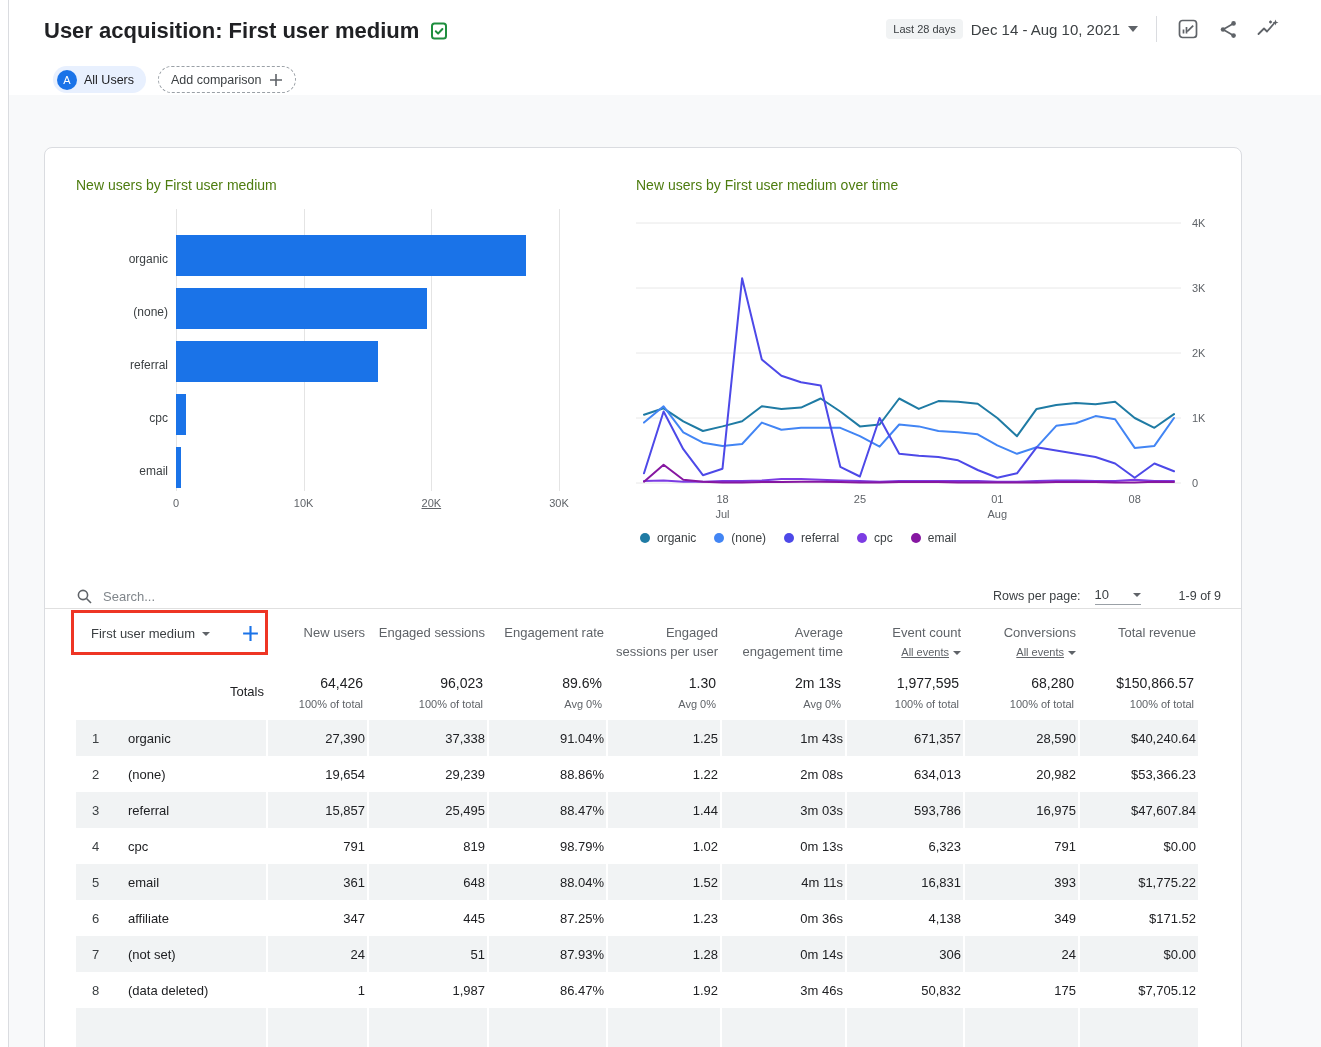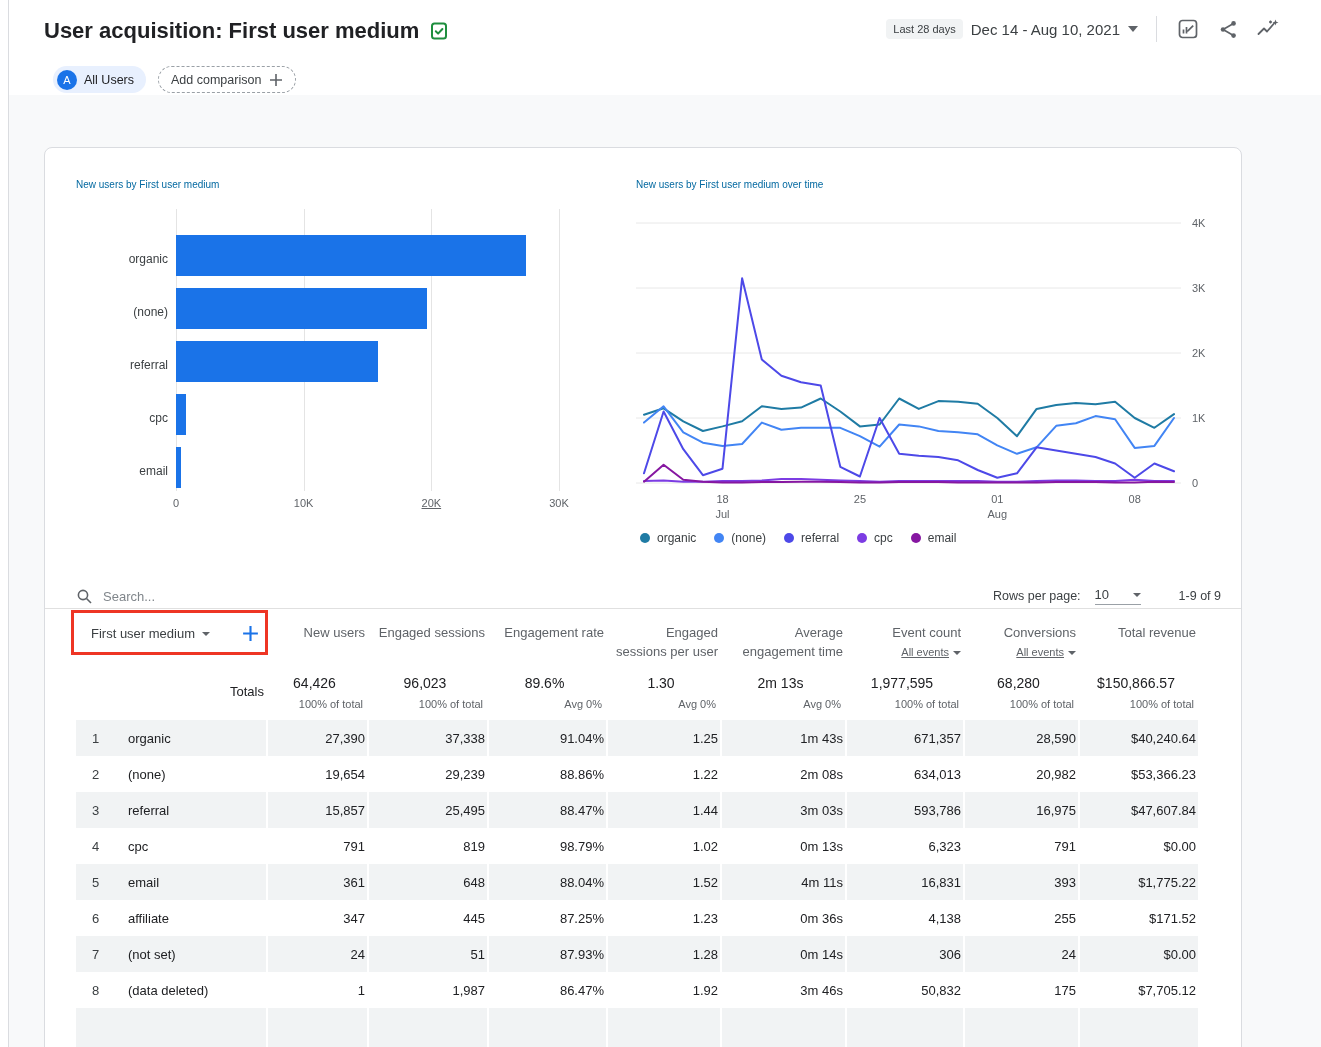--- a/index.html
+++ b/index.html
@@ -23,21 +23,21 @@
   .chips-row { position:absolute; left:44px; top:66px; display:flex; align-items:center; gap:12px; }
   .chip-all-users { display:flex; align-items:center; gap:7px; background:#e8f0fe; border-radius:14px; height:27px; padding:0 12px 0 4px; cursor:pointer; }
   .chip-avatar { width:20px; height:20px; border-radius:50%; background:#1a73e8; color:#fff; font-size:11px; display:flex; align-items:center; justify-content:center; }
   .chip-label { font-size:12.5px; color:#202124; }
   .chip-add { display:flex; align-items:center; gap:8px; border:1px dashed #9aa0a6; border-radius:14px; height:27px; padding:0 12px; font-size:12.5px; color:#3c4043; cursor:pointer; }
 
   
   .card { position:absolute; left:44px; top:147px; width:1198px; height:1200px;
           background:#fff; border:1px solid #dadce0; border-radius:8px; overflow:hidden; }
   .charts { position:relative; height:436px; }
-  .chart-title { font-size:10px; color:#0369a1; line-height:20px; }
+  .chart-title { font-size:14px; color:#4d7c0f; line-height:20px; }
 
   
   .bar-block { position:absolute; left:31px; top:27px; width:540px; }
   .bar-chart { position:relative; margin-left:100px; margin-top:14px; width:383px; height:282px; }
   .gridv { position:absolute; top:0; bottom:0; width:1px; background:#e4e4e4; }
   .bar-rows { position:absolute; left:0; top:22px; right:0; }
   .bar-row { height:49px; position:relative; }
   .bar-label { position:absolute; left:-108px; width:100px; text-align:right; line-height:49px; font-size:12px; color:#3c4043; }
   .bar-fill { margin-top:4px; height:41px; }
   .bar-xlabel { position:absolute; top:288px; transform:translateX(-50%); font-size:11px; color:#5f6368; }
@@ -59,21 +59,21 @@
 
   
   table.ga { border-collapse:separate; border-spacing:0; table-layout:fixed; width:1122px; margin-left:31px; }
   th { font-weight:400; font-size:13px; color:#5f6368; text-align:right; vertical-align:top; padding:14px 2px 0 8px; line-height:19px; }
   th.dim-th { text-align:left; padding:0; position:relative; }
   .dim-inner { display:flex; align-items:center; gap:7px; padding:15px 0 0 15px; font-size:13px; color:#3c4043; cursor:pointer; }
   .col-sub { font-size:11px; margin-top:1px; white-space:nowrap; }
   .col-sub span { text-decoration:underline; cursor:pointer; }
   tr.totals td { vertical-align:top; padding-top:13px; height:58px; }
   .tot-label { font-size:13px; color:#202124; padding-left:52px; padding-top:9px; }
-  .tot-main { font-size:14px; color:#202124; text-align:center; padding-right:2px; }
+  .tot-main { font-size:14px; color:#202124; text-align:right; padding-right:2px; }
   .tot-sub { font-size:11px; color:#5f6368; text-align:right; margin-top:7px; padding-right:2px; }
   tbody td { height:36px; font-size:13px; color:#202124; text-align:right; padding-right:2px; }
   tbody td.num { text-align:left; padding-left:16px; color:#3c4043; width:52px; }
   tbody td.name { text-align:left; color:#202124; }
   tr.alt td { background:#f1f3f4; }
   tbody td.sep { border-left:2px solid #fff; }
   tr.partial td { height:40px; }
 
   .red-box { position:absolute; left:26px; top:462px; width:197px; height:45px; border:3px solid #ee3524; z-index:6; pointer-events:none; }
   svg { display:block; }
@@ -404,21 +404,21 @@
         </tr>
         <tr>
           <td class="num">6</td>
           <td class="name">affiliate</td>
           <td class="sep">347</td>
           <td class="sep">445</td>
           <td class="sep">87.25%</td>
           <td class="sep">1.23</td>
           <td class="sep">0m 36s</td>
           <td class="sep">4,138</td>
-          <td class="sep">255</td>
+          <td class="sep">349</td>
           <td class="sep">$171.52</td>
         </tr>
         <tr class="alt">
           <td class="num">7</td>
           <td class="name">(not set)</td>
           <td class="sep">24</td>
           <td class="sep">51</td>
           <td class="sep">87.93%</td>
           <td class="sep">1.28</td>
           <td class="sep">0m 14s</td>

